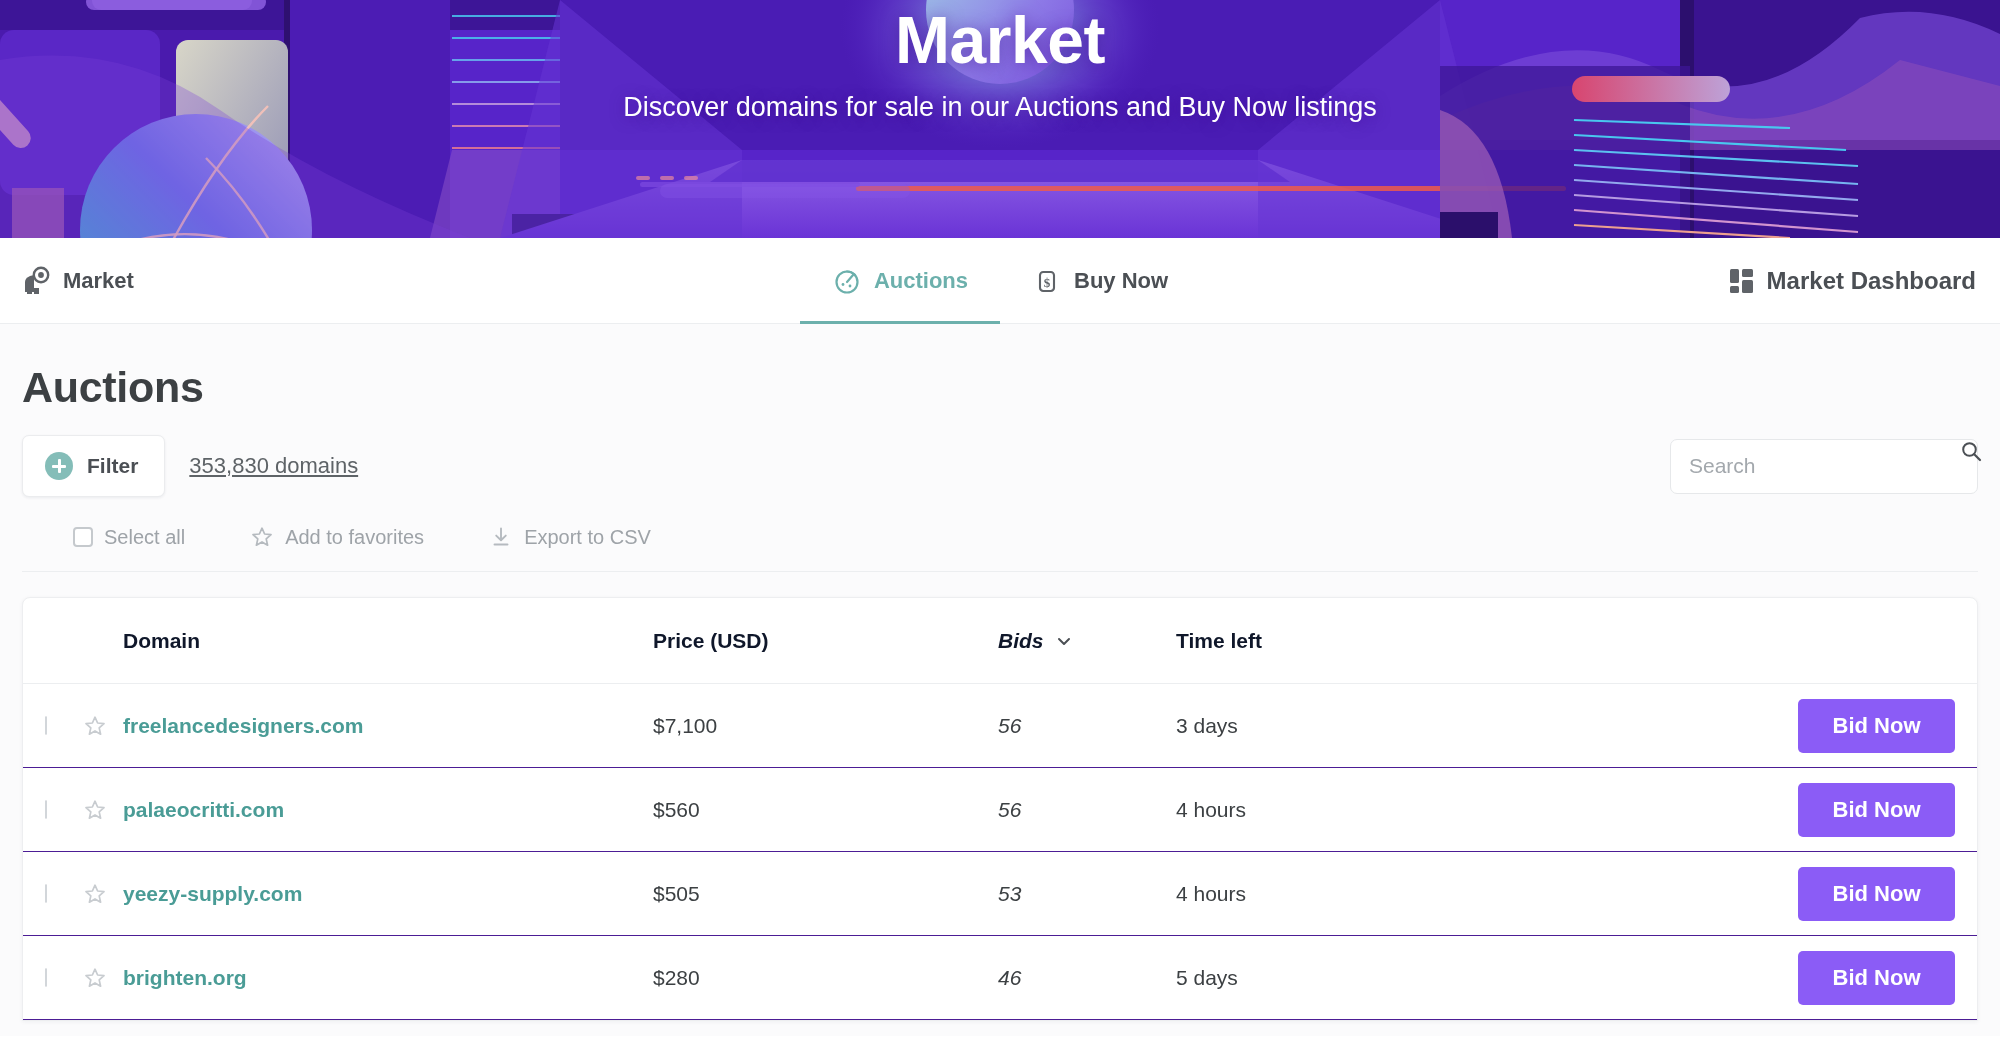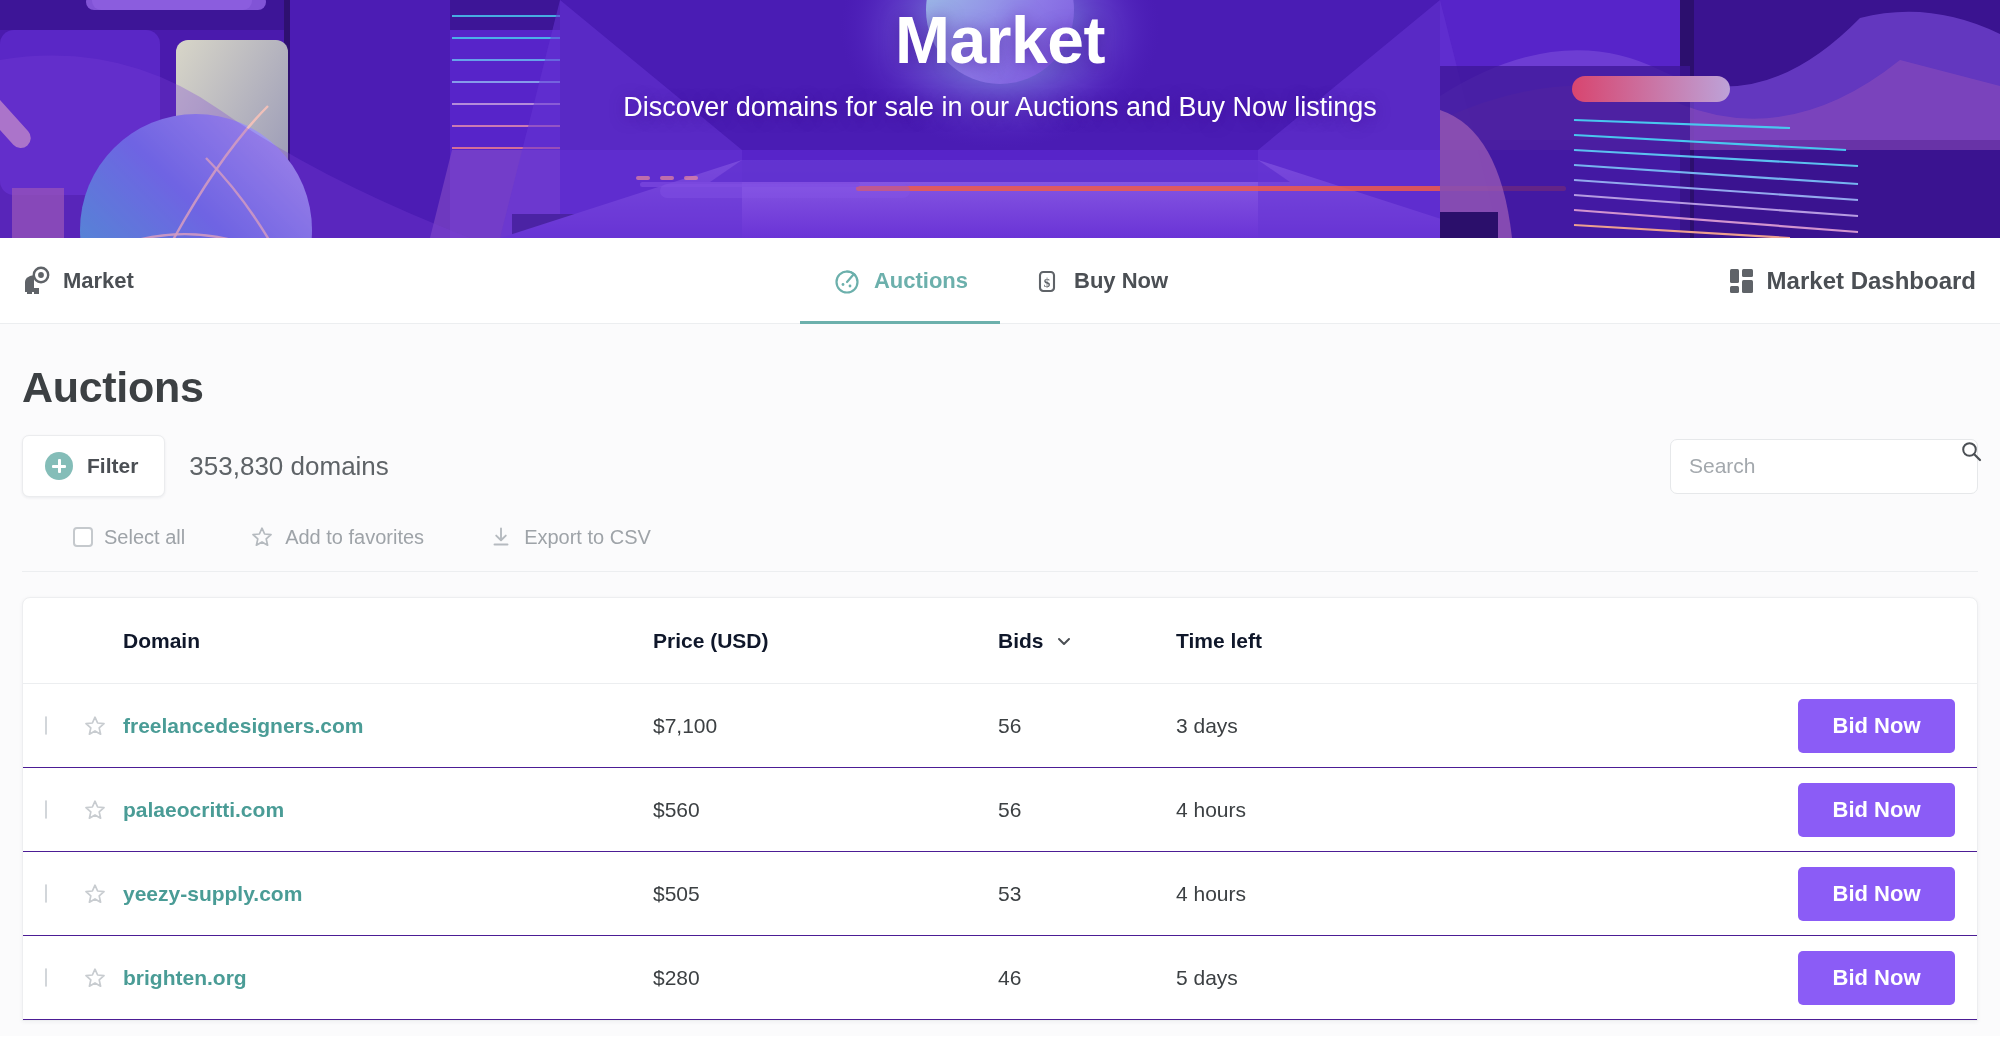--- a/index.html
+++ b/index.html
@@ -115,21 +115,21 @@
     width: 28px; height: 28px; border-radius: 50%;
     background: #84bdb8;
     position: relative; flex: 0 0 auto;
   }
   .plus-circle::before, .plus-circle::after {
     content: ""; position: absolute; background: #ffffff; border-radius: 1px;
   }
   .plus-circle::before { left: 7px; right: 7px; top: 13px; height: 2.5px; }
   .plus-circle::after { top: 7px; bottom: 7px; left: 13px; width: 2.5px; }
   .filter-label { font-size: 21px; font-weight: 700; color: #4b4f54; }
-  .domains-count { font-size: 26px; color: #5e6367; margin-left: 24px; }
+  .domains-count { font-size: 22px; color: #5e6367; margin-left: 24px; text-decoration: underline; }
 
   .search-box {
     margin-left: auto;
     width: 308px; height: 55px;
     border: 1px solid #e6e8ea;
     border-radius: 7px;
     background: #ffffff;
     display: flex; 
     padding: 0 16px 0 18px;
   }
@@ -170,21 +170,21 @@
     display: flex; align-items: center;
     height: 84px;
     border-bottom: 1px solid #4c1d95;
     padding-left: 22px; padding-right: 22px;
   }
   .trow.head { height: 86px; border-bottom: 1px solid #eceef0; }
   .c-check { width: 38px; flex: 0 0 auto; }
   .c-star  { width: 40px; flex: 0 0 auto; }
   .c-domain{ width: 530px; flex: 0 0 auto; }
   .c-price { width: 345px; flex: 0 0 auto; }
-  .c-bids  { width: 178px; flex: 0 0 auto; }
+  .c-bids  { width: 178px; flex: 0 0 auto; font-style: italic; }
   .c-time  { width: 330px; flex: 0 0 auto; }
   .c-act   { flex: 1; display: flex; justify-content: flex-end; }
 
   .th { font-size: 21px; font-weight: 700; color: #0f172a; }
   .th.sortable { display: flex; align-items: center; gap: 11px; cursor: pointer; }
 
   .row-cb {
     width: 22px; height: 22px; border: 1.5px solid #d2d6da;
     border-radius: 4px; background: #fff; cursor: pointer;
   }

